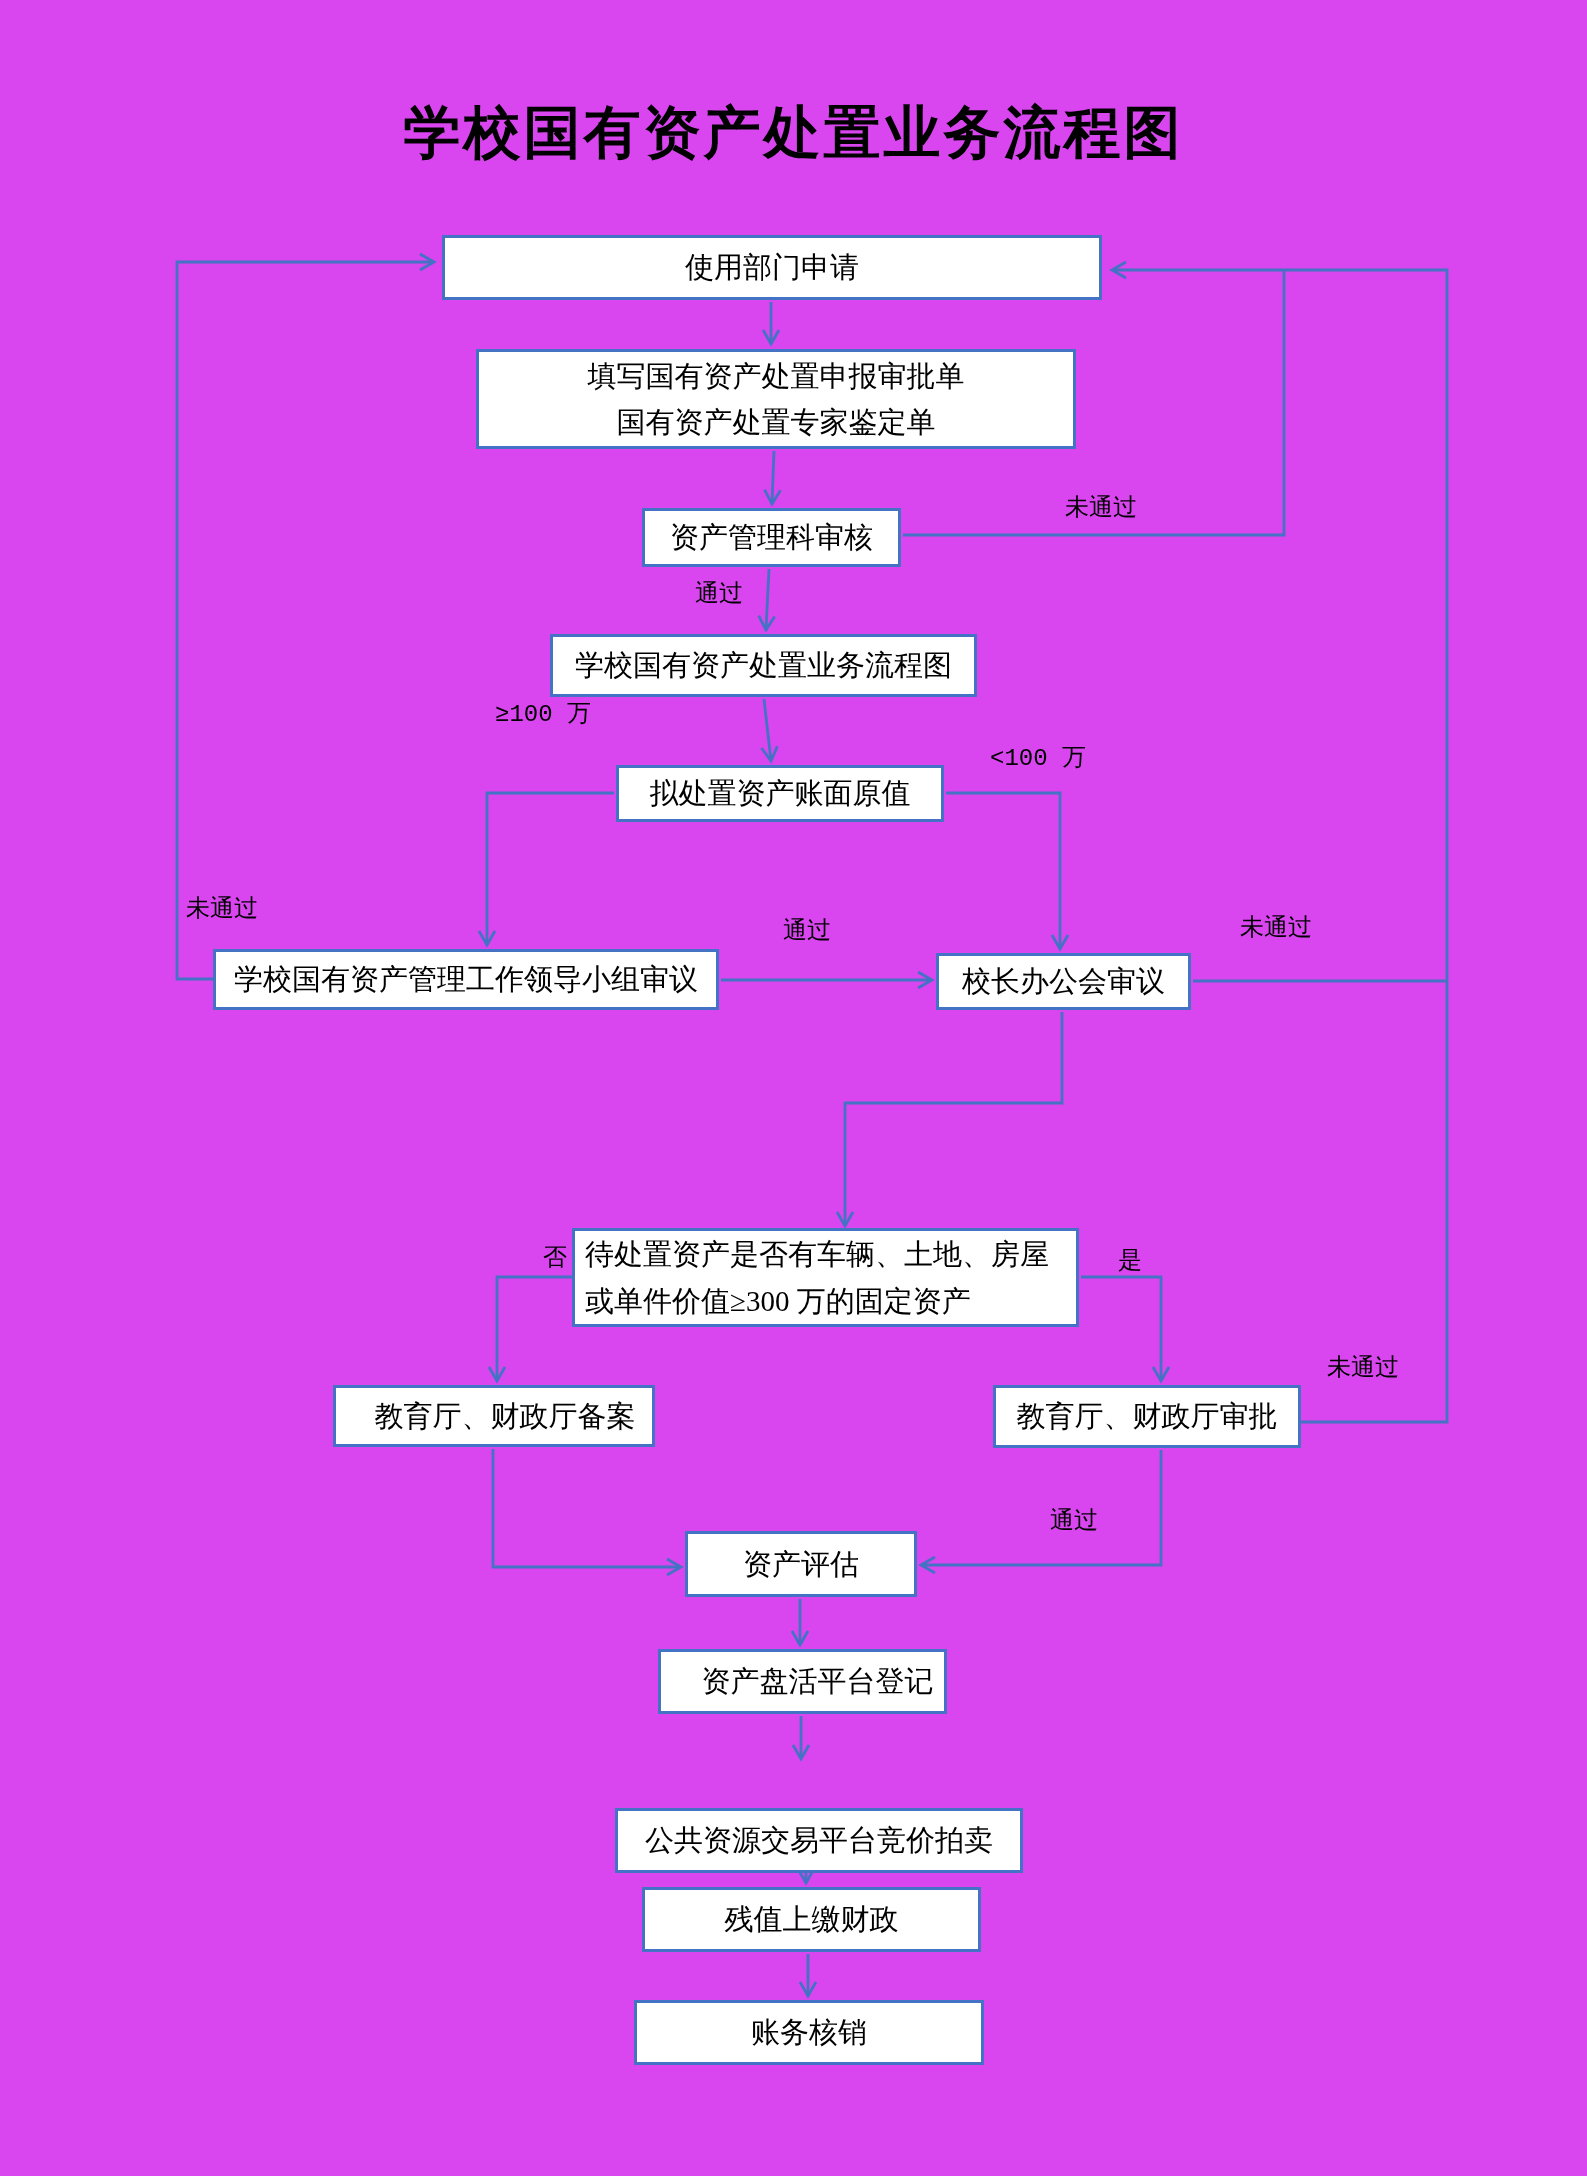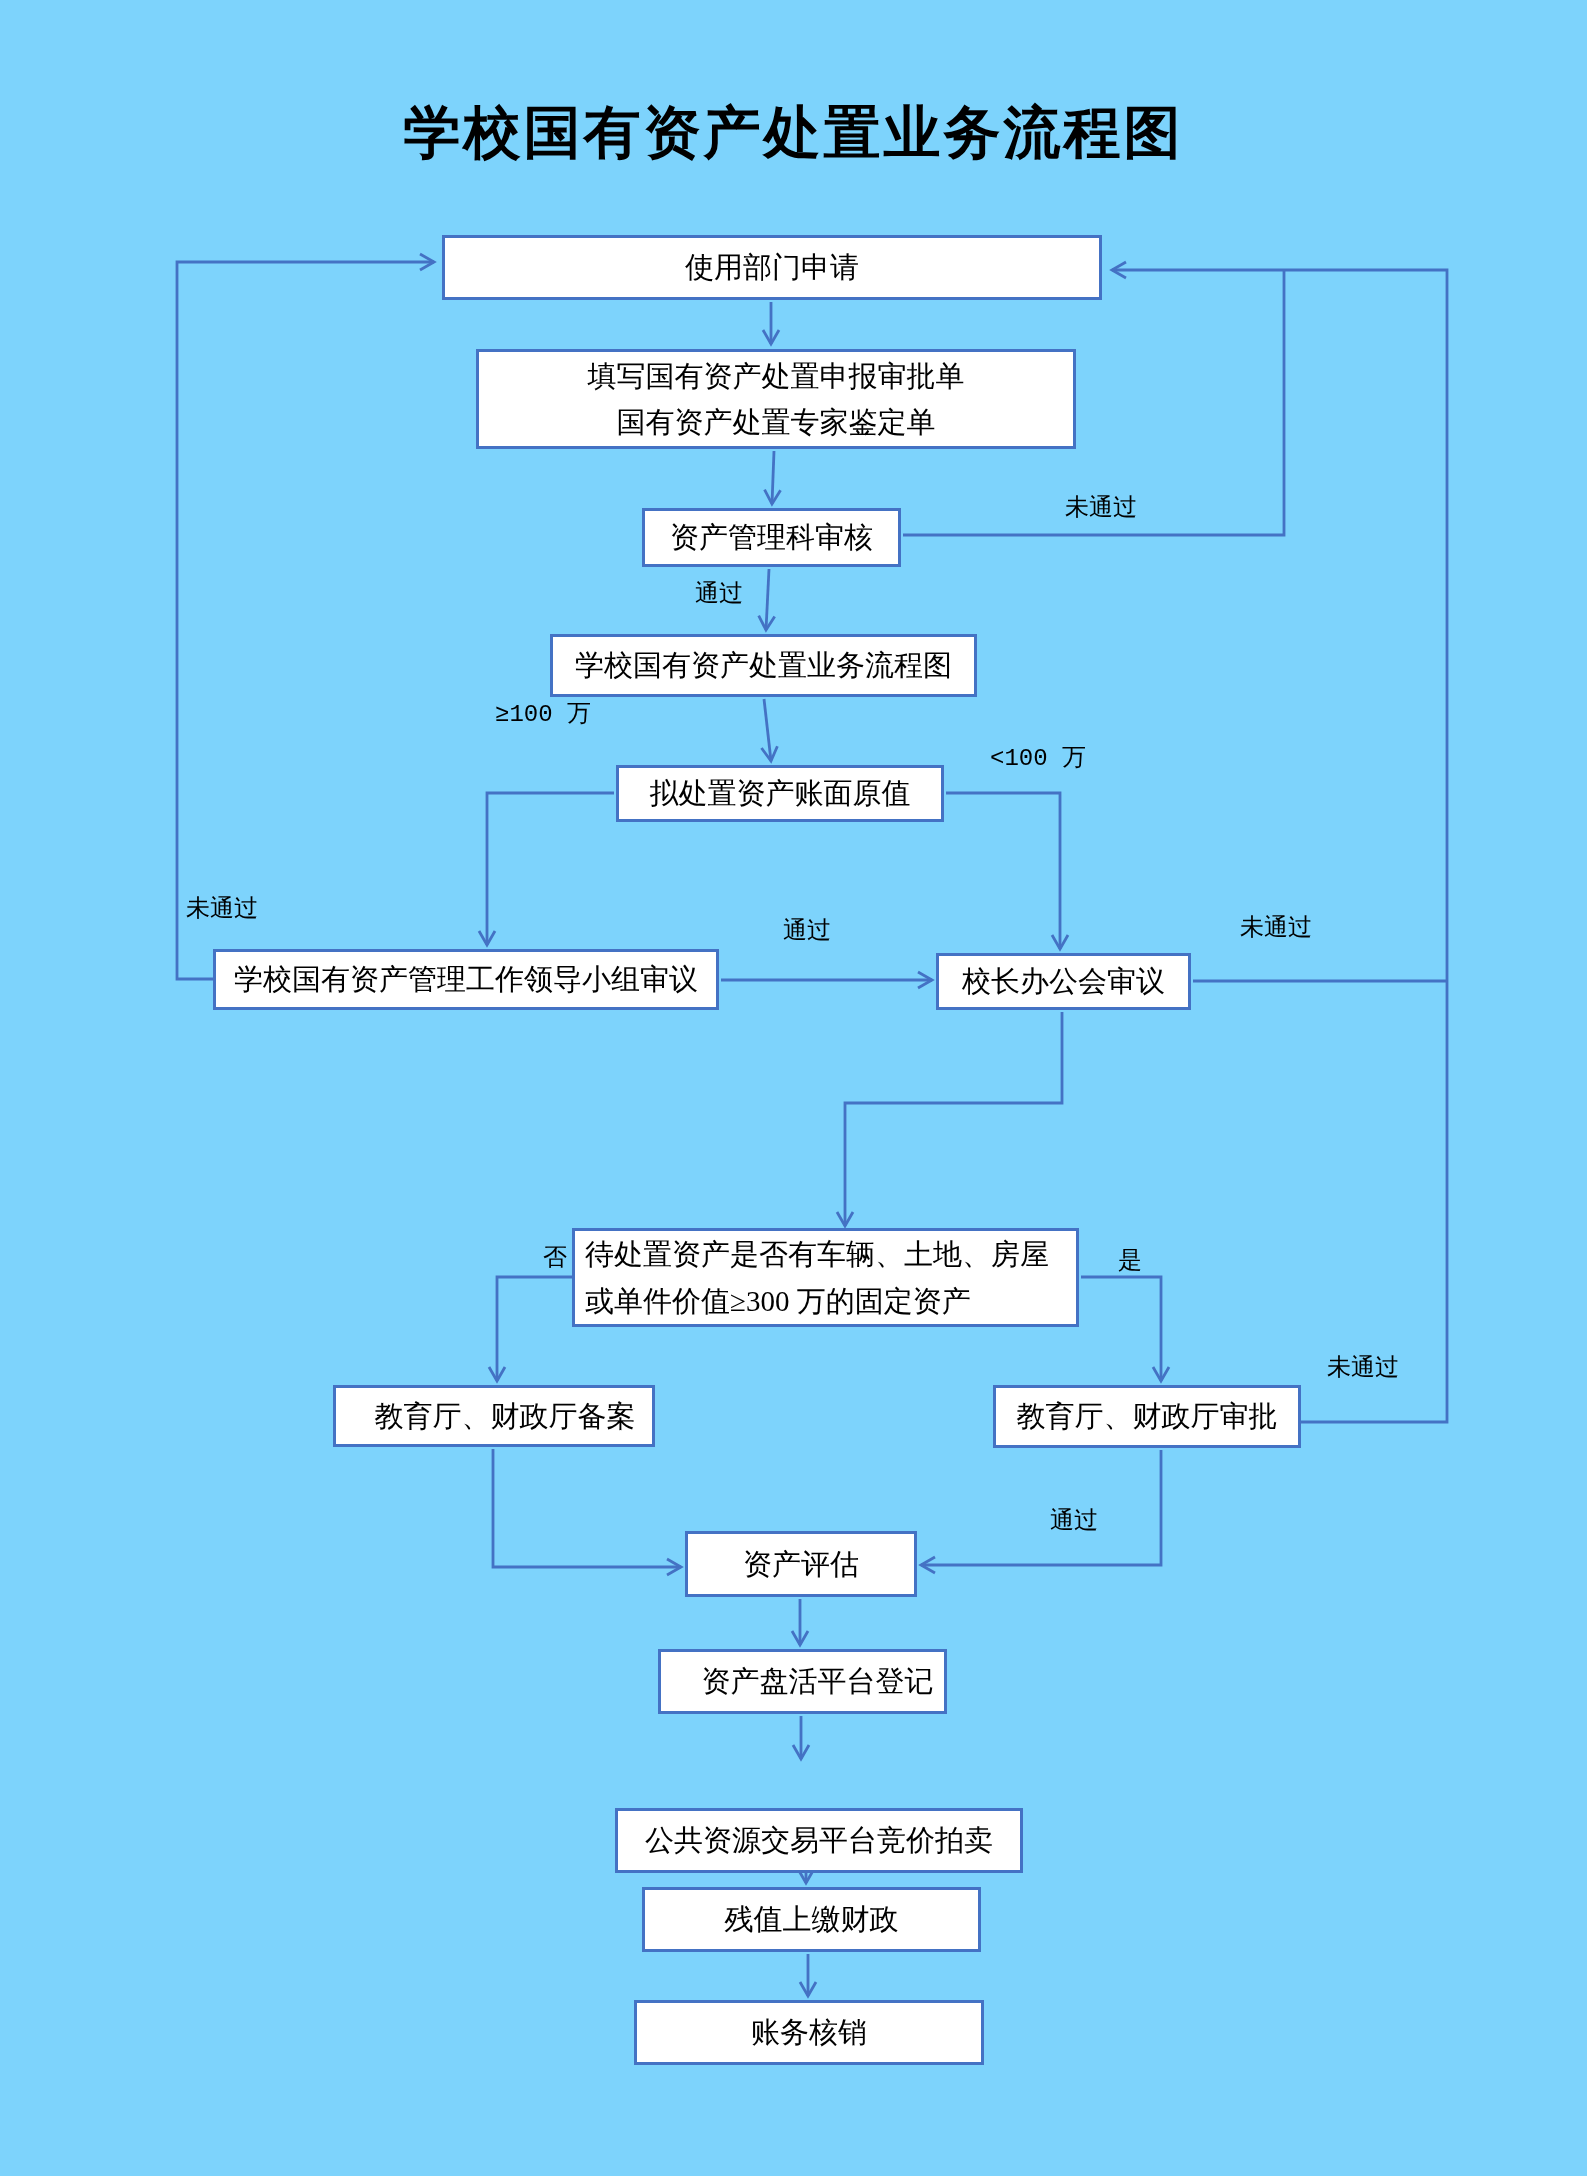--- a/index.html
+++ b/index.html
@@ -1,18 +1,18 @@
 <!DOCTYPE html>
 <html style="--line: #4472C4;"><head>
 <meta charset="utf-8">
 <style>
   :root { --line:#4472C4; }
   html,body { margin:0; padding:0; background:#ffffff; }
   #canvas {
-    position:relative; width:1587px; height:2176px; background:#7dd3fc;
+    position:relative; width:1587px; height:2176px; background:#d946ef;
     font-family:"Liberation Serif","DejaVu Serif",serif; color:#000;
     overflow:hidden;
   }
   #title {
     position:absolute; top:104px; left:0; width:100%;
     text-align:center; font-size:57px; font-weight:bold; letter-spacing:3px;
     line-height:1; white-space:nowrap;
   }
   #edges { position:absolute; left:0; top:0; }
   .node {

